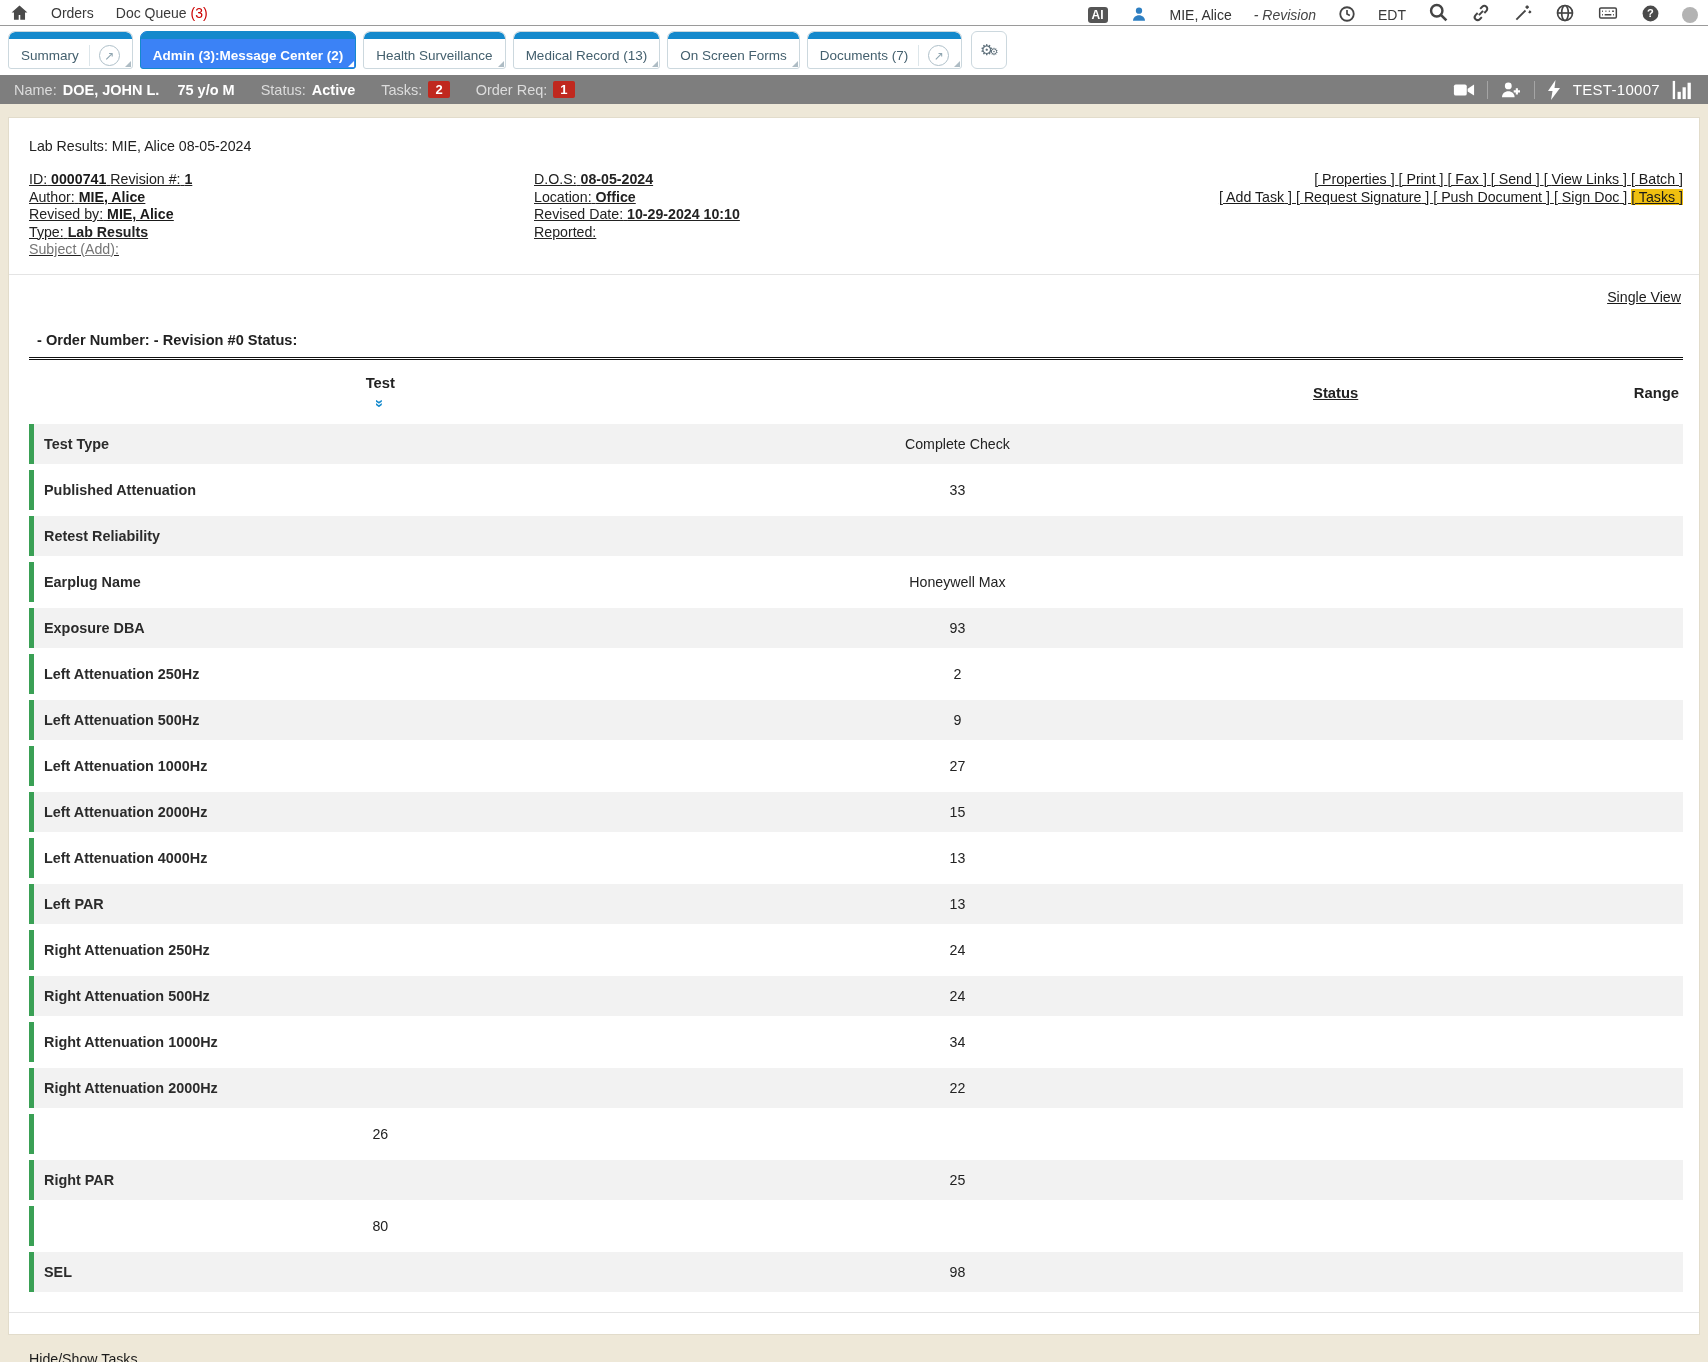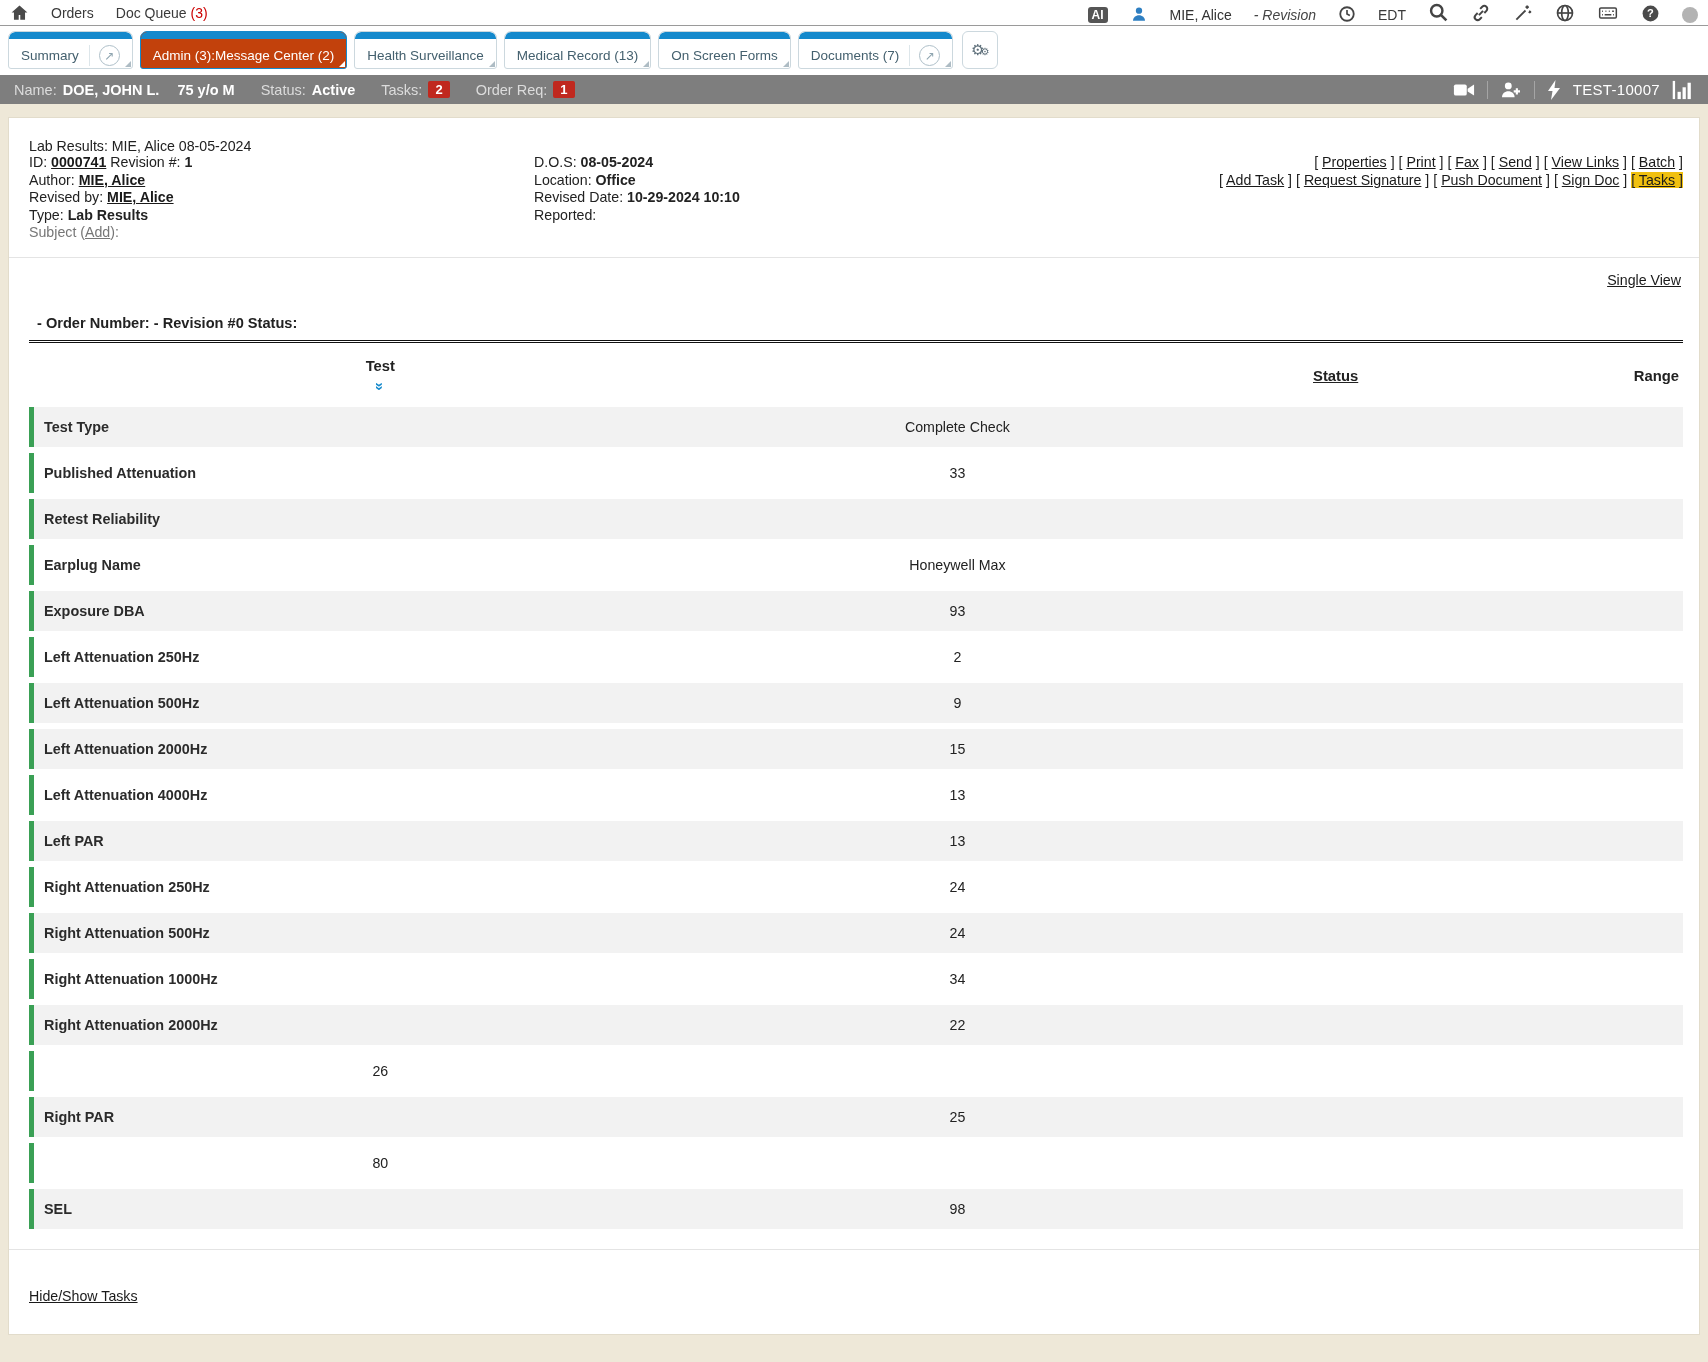--- a/index.html
+++ b/index.html
@@ -32,21 +32,21 @@
   .tab{
     position:relative; background:#fff; border:1px solid #ccd8de;
     border-radius:7px 7px 3px 3px; padding:11px 12px 0 12px;
     font-size:13.5px; color:#44606e; display:flex; align-items:center; cursor:pointer;
     overflow:hidden;
   }
   .tab::before{ content:''; position:absolute; top:0; left:0; right:0; height:7px;
     background:#1489cc; border-radius:6px 6px 0 0; }
   .tab::after{ content:''; position:absolute; right:1px; bottom:1px; width:0; height:0;
     border-bottom:6px solid #aebcc4; border-left:6px solid transparent; }
-  .tab.active{ background:#c2410c; color:#fff; font-weight:normal; border-color:#1489cc; }
+  .tab.active{ background:#3b82f6; color:#fff; font-weight:bold; border-color:#1489cc; }
   .tab.active::after{ border-bottom-color:#fff; }
   .tab .popout{
     margin-left:10px; padding-left:9px; border-left:1px solid #dde6ea;
     color:#9ab0ba; display:flex; align-items:center;
   }
   .circle-arrow{
     width:21px; height:21px; border:1px solid #aebfc8; border-radius:50%;
     display:inline-flex; align-items:center; justify-content:center;
     font-size:12px; color:#8fa5b0;
   }
@@ -69,21 +69,21 @@
   .pb-right{ margin-left:auto; display:flex; align-items:center; gap:12px; }
   .pb-divider{ width:1px; height:18px; background:#a5a5a5; }
   .station{ font-size:15px; letter-spacing:.3px; }
   
   .panel{
     margin:13px 8px 0; background:#fff; border:1px solid #e2dccb;
     height:1218px; padding:20px 16px 0 20px; position:relative; font-size:14.2px;
   }
   a, .linkish{ color:#1a1a1a; text-decoration:underline; cursor:pointer; }
   .doc-title{ color:#222; }
-  .hdr{ display:flex; line-height:17.5px; }
+  .hdr{ display:flex; margin-top:17px; line-height:17.5px;text-decoration:underline; }
   .hdr-left{ width:505px; }
   .hdr-mid{ flex:1; }
   .hdr-right{ text-align:right; white-space:nowrap; }
   .b{ font-weight:bold; }
   .subject-line{ color:#767676; }
   .subject-line a{ color:#767676; }
   .action{ white-space:nowrap; }
   .action.hl{ background:#f0c010; }
   .hdr-rule{ border:none; border-top:1px solid #e4e4e4; margin:15px -16px 0 -20px; }
   .single-view-row{ text-align:right; margin-top:14px; padding-right:2px; }
@@ -362,20 +362,26 @@
         <div class="c-val">2</div>
         <div class="c-status"></div>
         <div class="c-range"></div>
       </div>
       <div class="tgrid trow odd">
         <div class="c-test">Left Attenuation 500Hz</div>
         <div class="c-val">9</div>
         <div class="c-status"></div>
         <div class="c-range"></div>
       </div>
+      <div class="tgrid trow even">
+        <div class="c-test">Left Attenuation 1000Hz</div>
+        <div class="c-val">27</div>
+        <div class="c-status"></div>
+        <div class="c-range"></div>
+      </div>
       <div class="tgrid trow odd">
         <div class="c-test">Left Attenuation 2000Hz</div>
         <div class="c-val">15</div>
         <div class="c-status"></div>
         <div class="c-range"></div>
       </div>
       <div class="tgrid trow even">
         <div class="c-test">Left Attenuation 4000Hz</div>
         <div class="c-val">13</div>
         <div class="c-status"></div>

